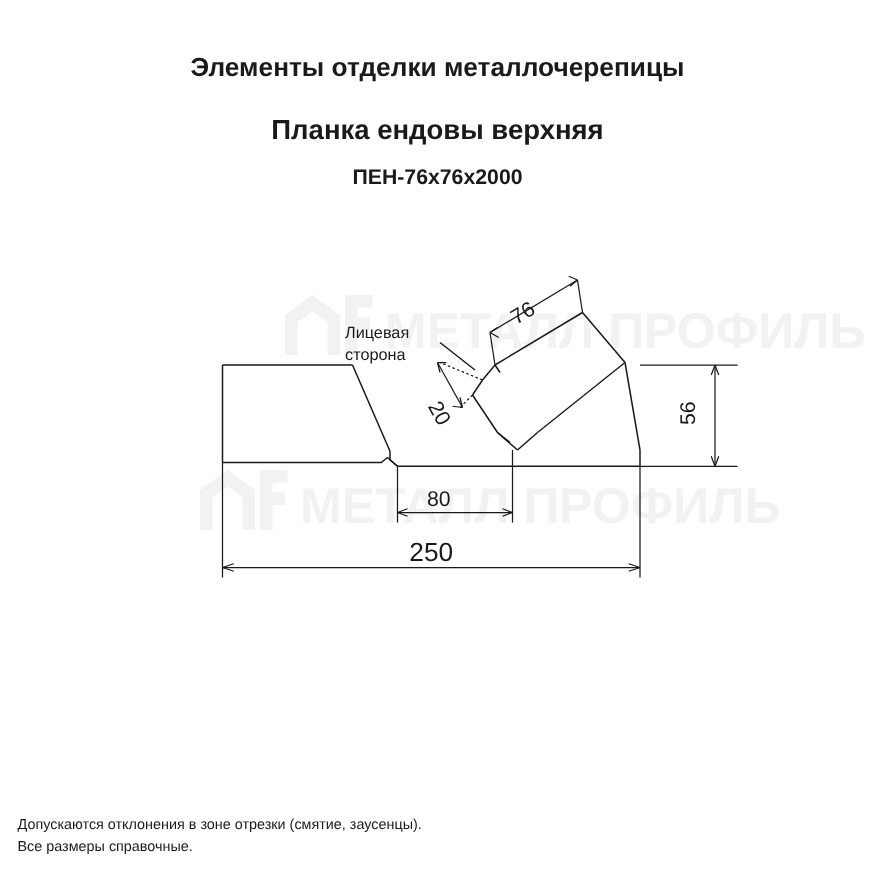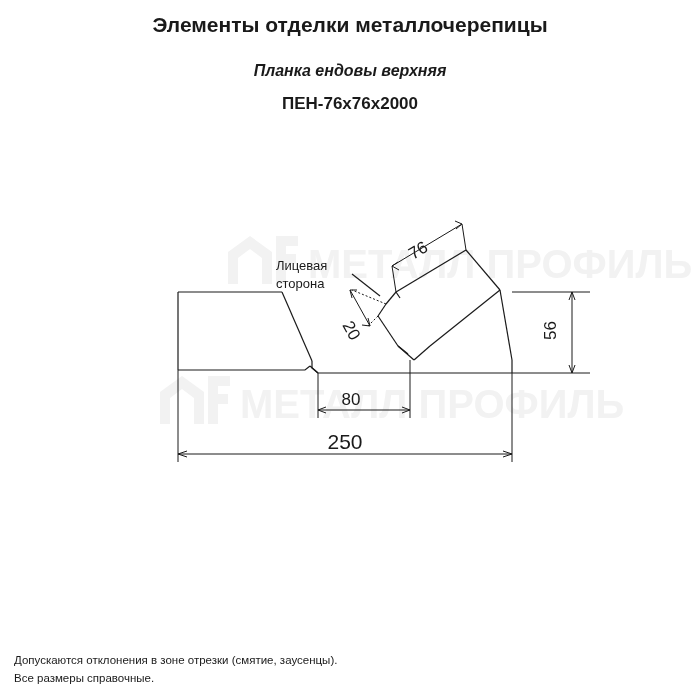--- a/index.html
+++ b/index.html
@@ -19,35 +19,34 @@
     position: relative;
     width: 700px;
     height: 700px;
   }
   .header {
     position: absolute;
     top: 0;
     left: 0;
     width: 700px;
     text-align: center;
-    padding-top: 12px;
+    padding-top: 42px;
   }
   .title-main {
     font-size: 21px;
     font-weight: bold;
     letter-spacing: 0px;
     margin: 0 0 24px 0;
     line-height: 1.2;
   }
   .title-sub {
-    font-size: 16px;
+    font-size: 22px;
     font-weight: bold;
     margin: 0 0 14px 0;
     line-height: 1.2;
-    font-style: italic;
   }
   .title-code {
     font-size: 17px;
     font-weight: bold;
     margin: 0;
     line-height: 1.2;
   }
   .drawing {
     position: absolute;
     top: 170px;

